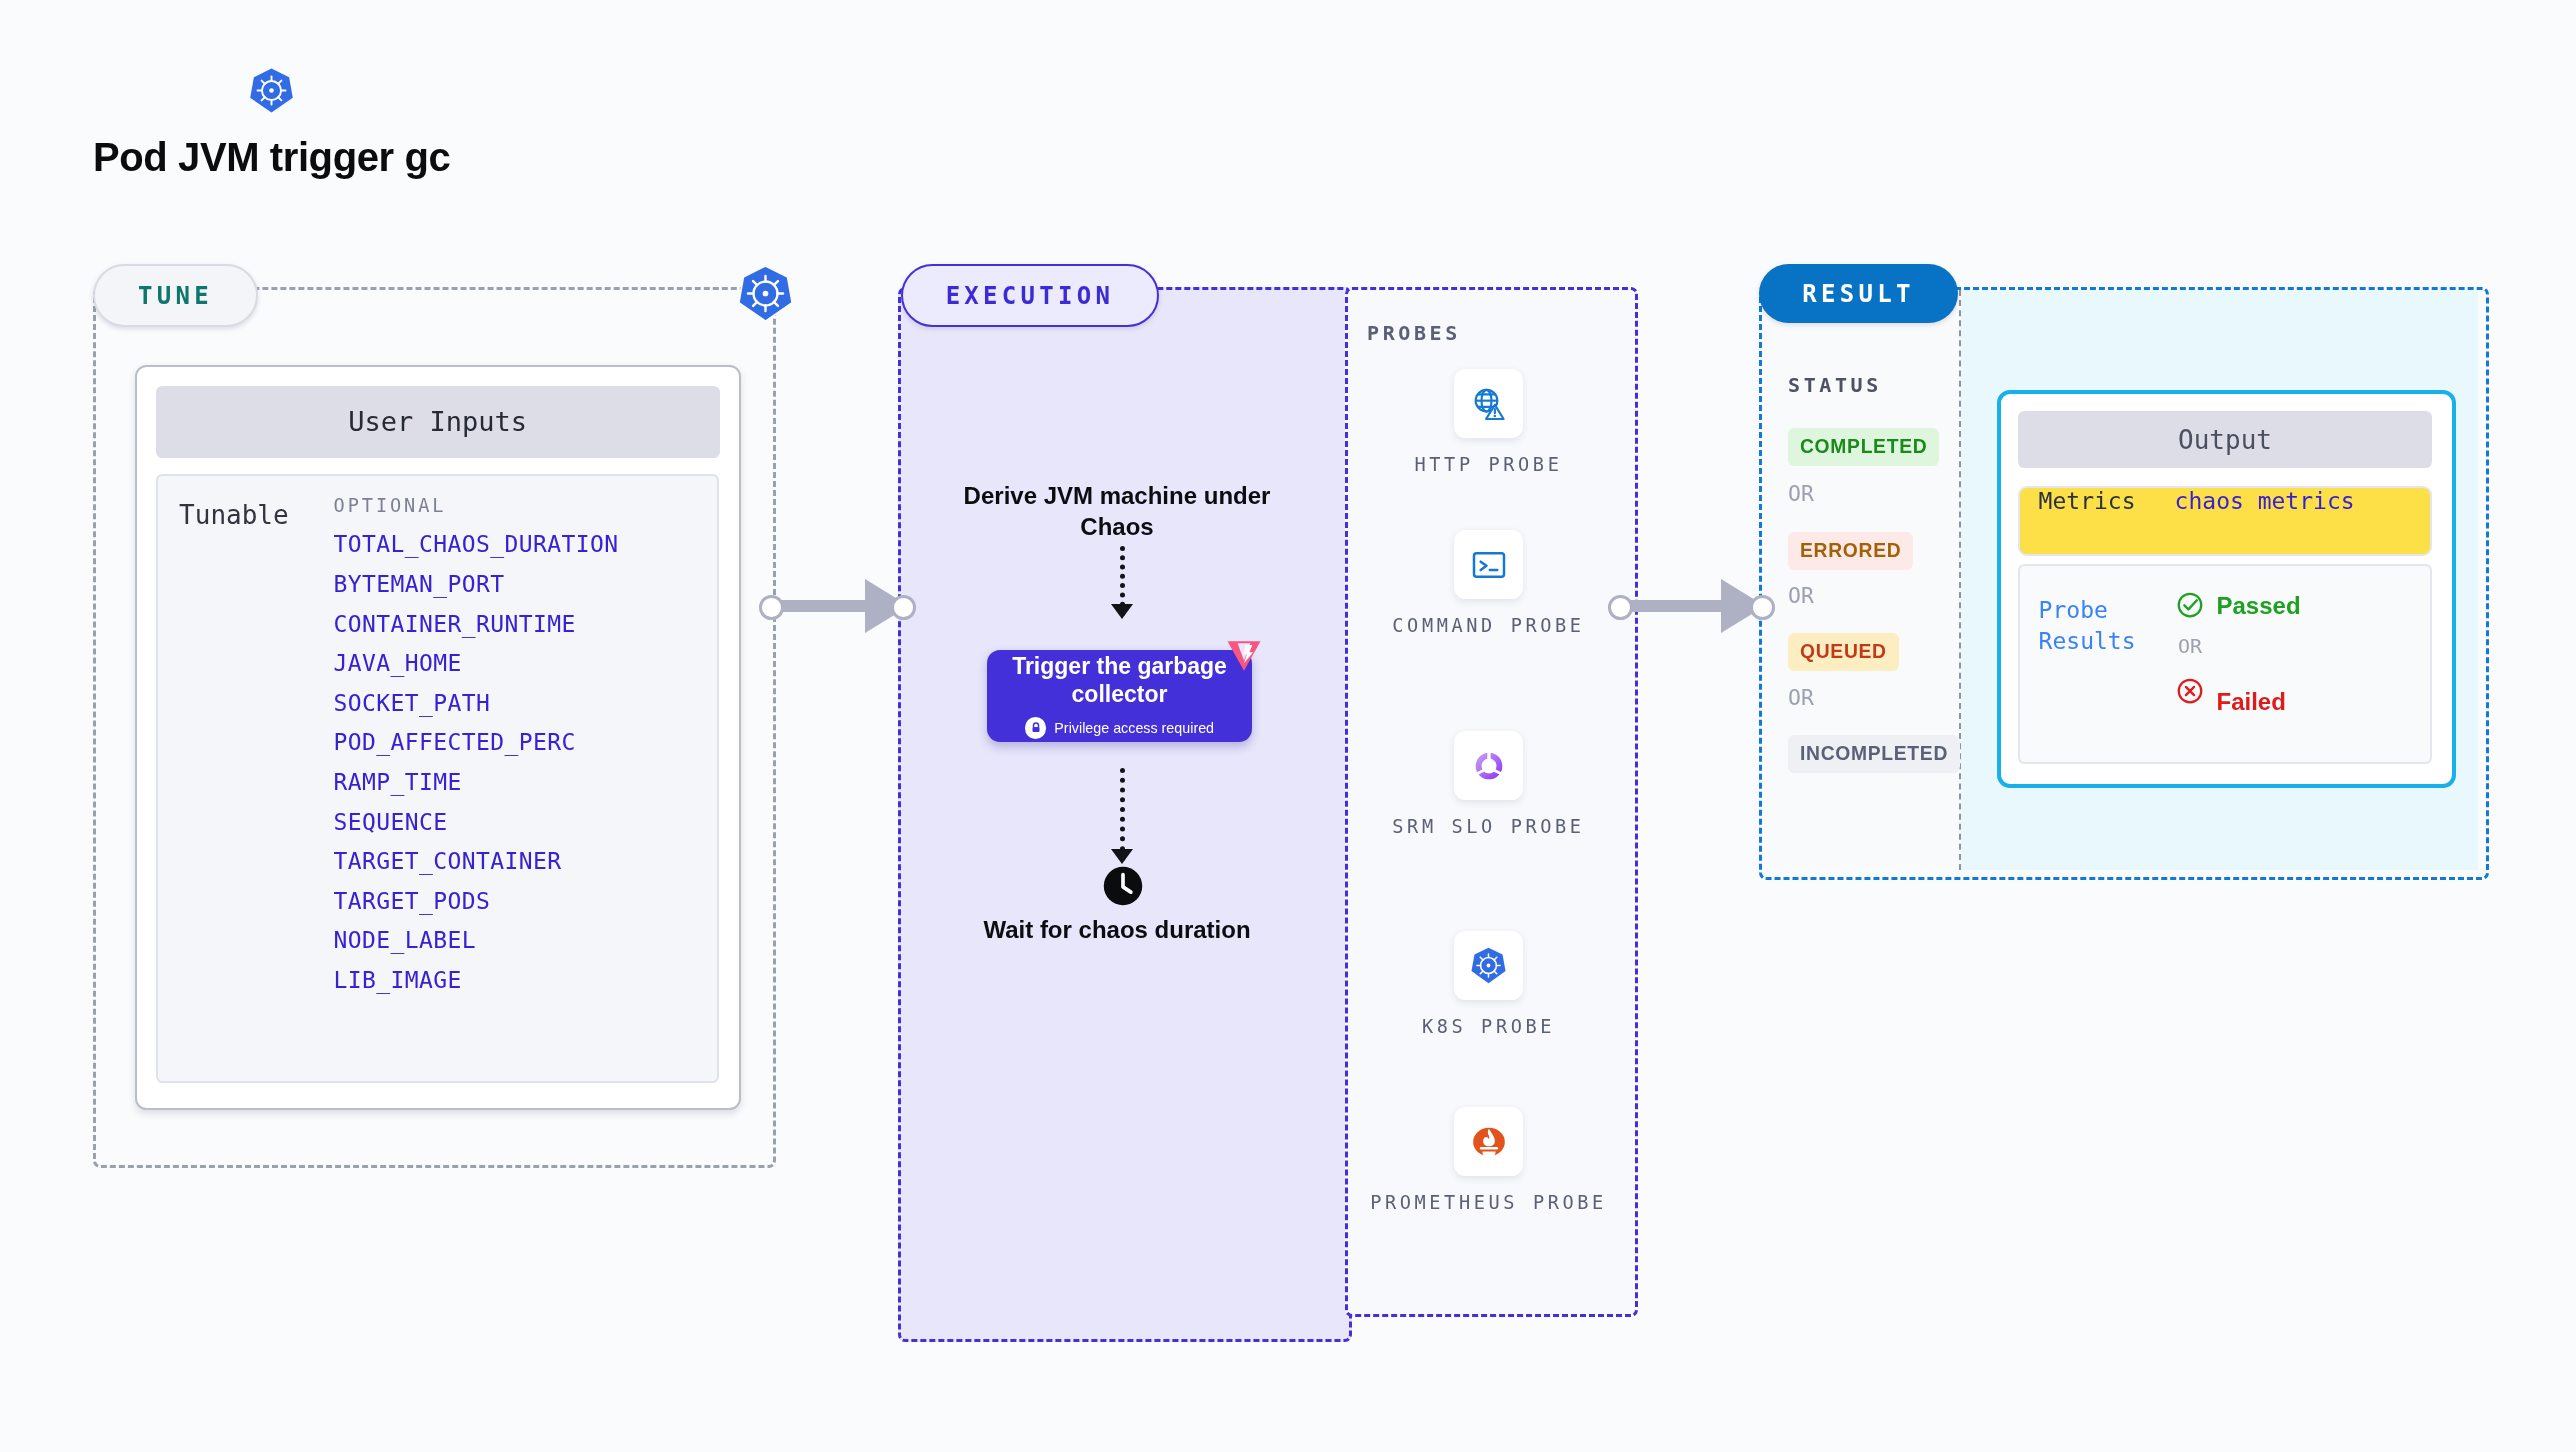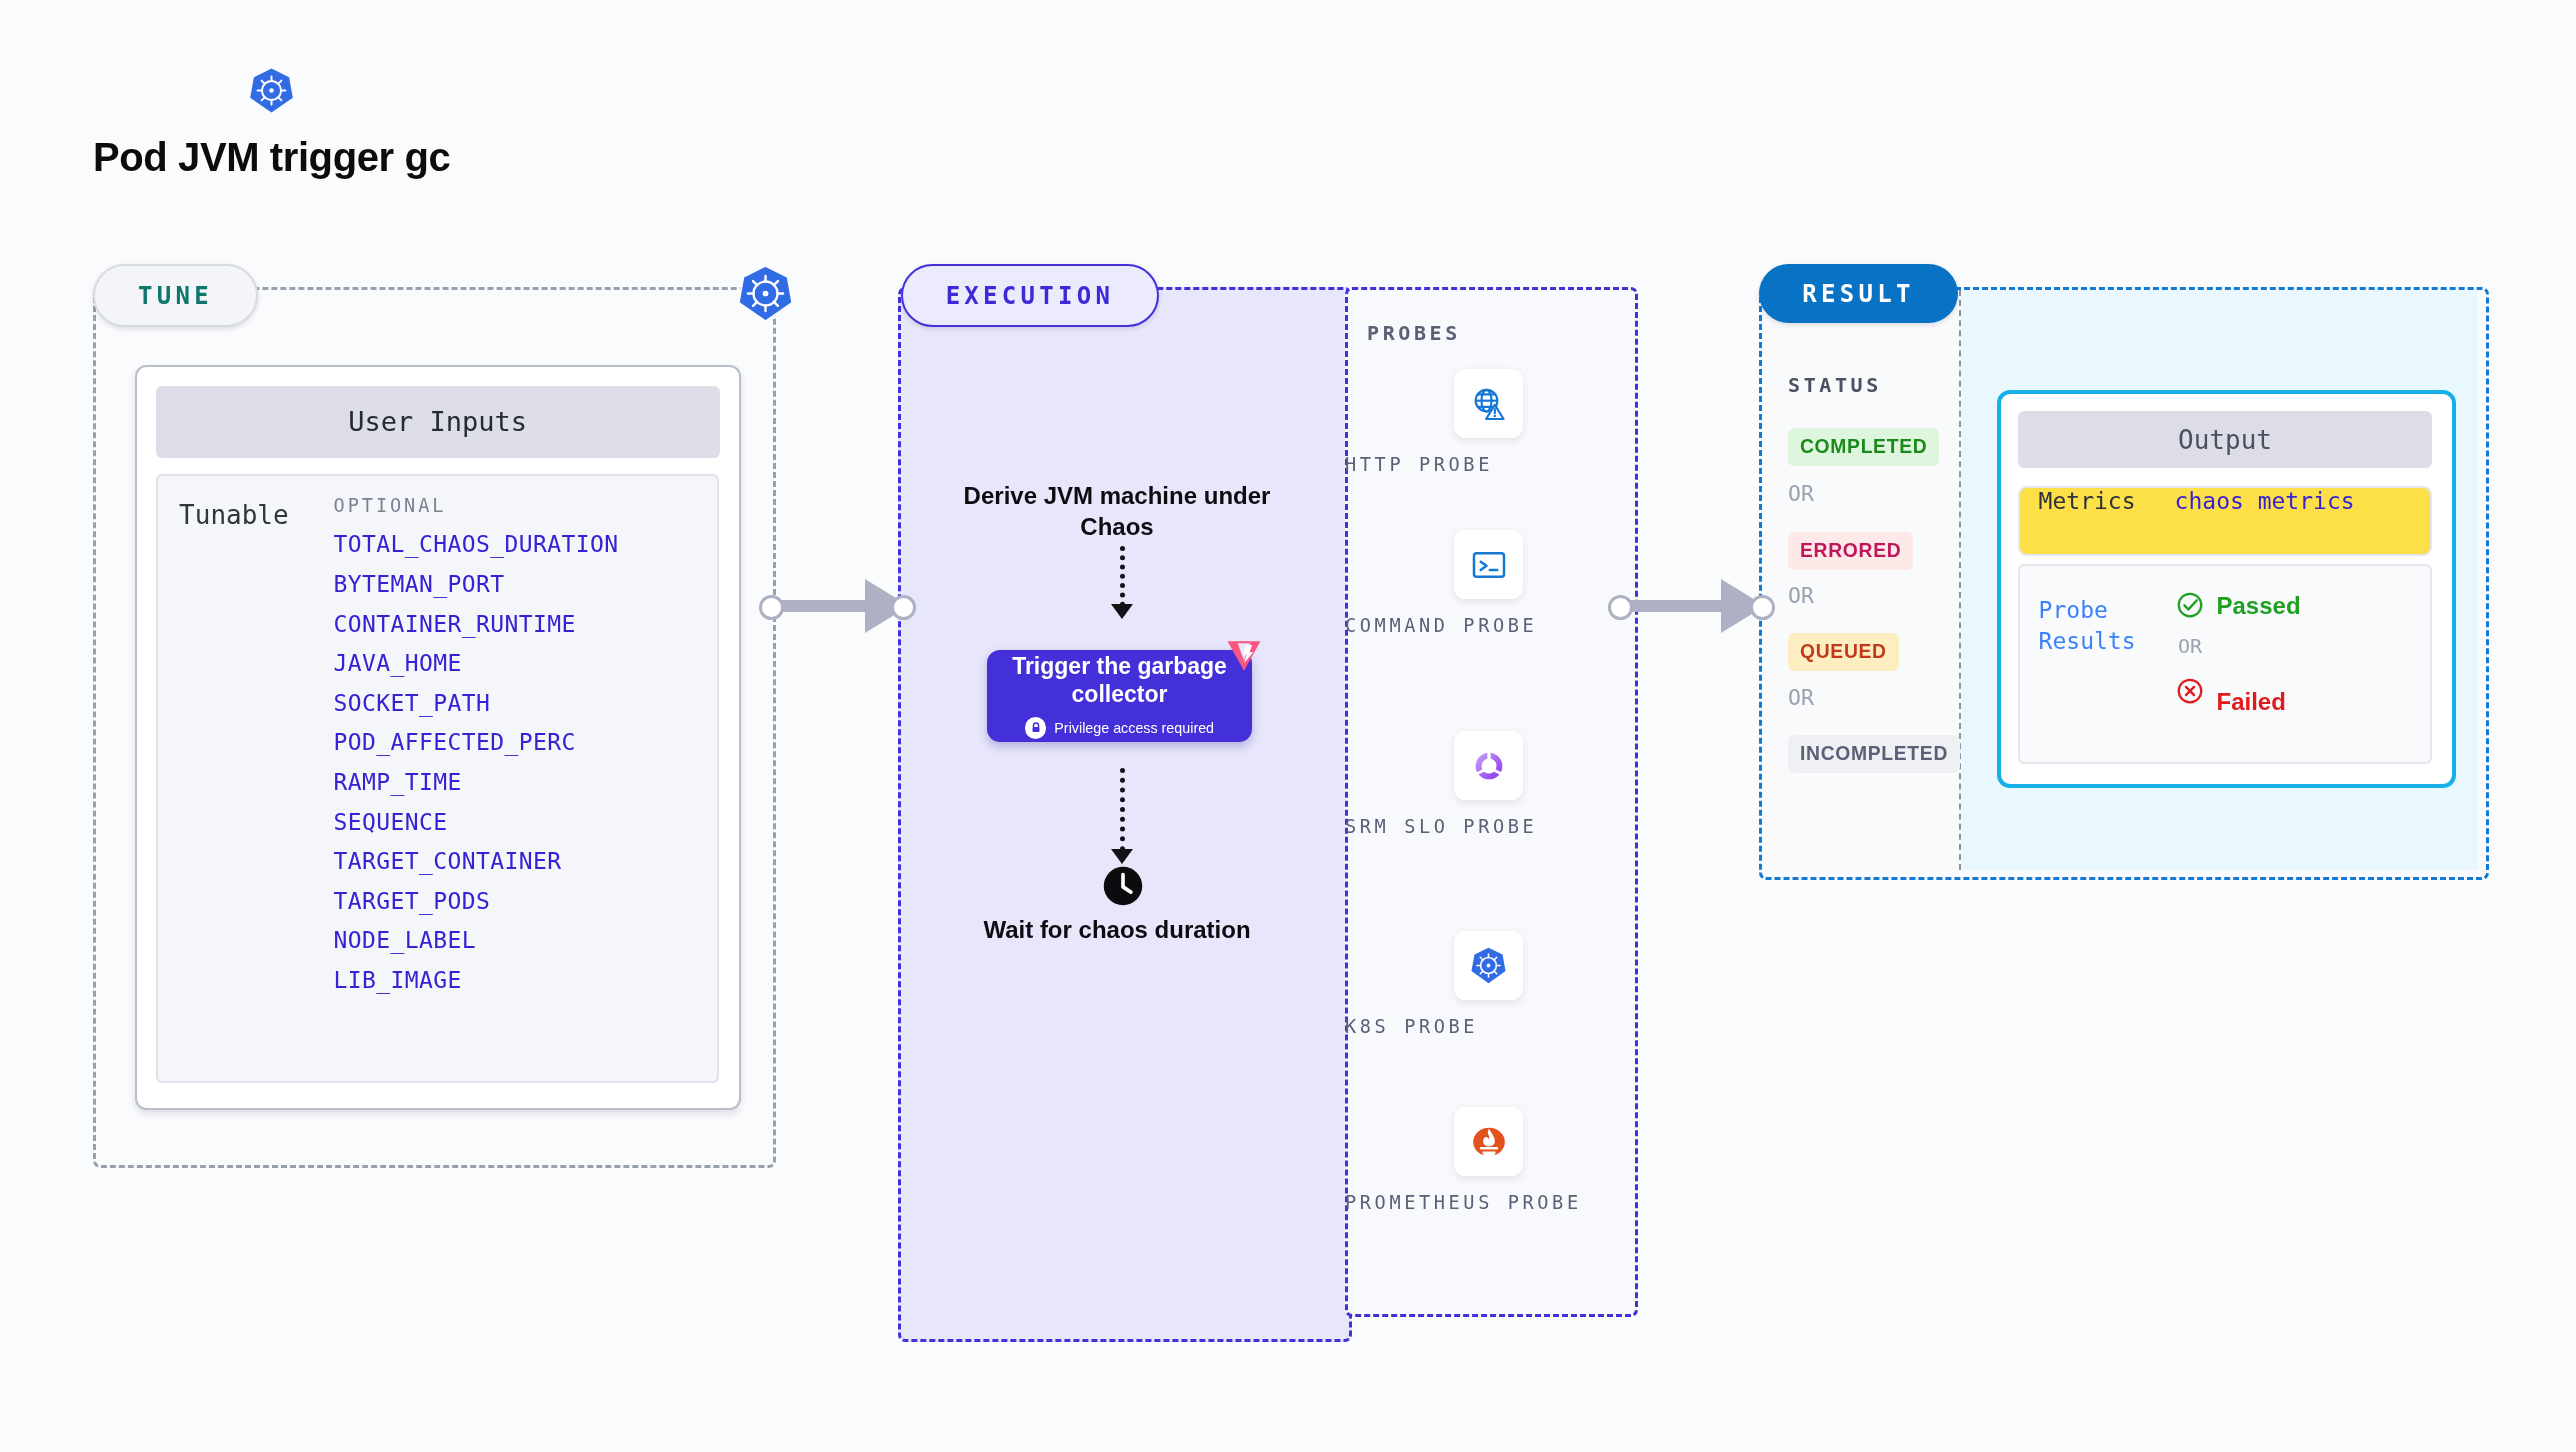--- a/index.html
+++ b/index.html
@@ -139,21 +139,21 @@
   }
   #gc-lock-circle{
     width:21.5px;height:21.5px;border-radius:50%;background:#fff;
     display:flex;align-items:center;justify-content:center;
   }
   #gc-card-badge-text{color:#fff;font-size:14.3px;}
   #litmus-badge{position:absolute;right:-14.3px;top:-15.8px;width:44px;height:44px;}
 
   #clock-icon{position:absolute;left:1102px;top:865px;width:42px;height:42px;}
 
-  .probe-item{position:absolute;width:287px;text-align:left;}
+  .probe-item{position:absolute;width:287px;text-align:center;}
   .probe-icon-box{
     width:69px;height:69px;margin:0 auto;background:#fff;border-radius:11.5px;
     box-shadow:0 2.9px 7.2px rgba(40,50,90,.10);
     display:flex;align-items:center;justify-content:center;
   }
   .probe-caption{
     margin-top:14.3px;font-family:"DejaVu Sans Mono", monospace;
     font-size:18.6px;letter-spacing:3.6px;color:#5a6076;line-height:1.35;
   }
 
@@ -433,21 +433,21 @@
 
 <div id="result-status-col"></div>
 <div id="result-output-area"></div>
 <div id="result-box"></div>
 <div class="pill" id="result-pill">RESULT</div>
 
 <div id="status-label">STATUS</div>
 
 <div class="status-badge" style="top:428px;background:#ddf6dd;color:#1b8a1b;">COMPLETED</div>
 <div class="or-text" style="top:481px;">OR</div>
-<div class="status-badge" style="top:532px;background:#fde9e7;color:#be185d;">ERRORED</div>
+<div class="status-badge" style="top:532px;background:#fde9e7;color:#a16207;">ERRORED</div>
 <div class="or-text" style="top:583px;">OR</div>
 <div class="status-badge" style="top:633px;background:#fdeec2;color:#c03a1a;">QUEUED</div>
 <div class="or-text" style="top:685px;">OR</div>
 <div class="status-badge" style="top:735px;background:#eef0f4;color:#5a6076;">INCOMPLETED</div>
 
 <div id="output-card">
   <div id="output-header">Output</div>
 
   <div id="metrics-row">
     <span id="metrics-key">Metrics</span>

